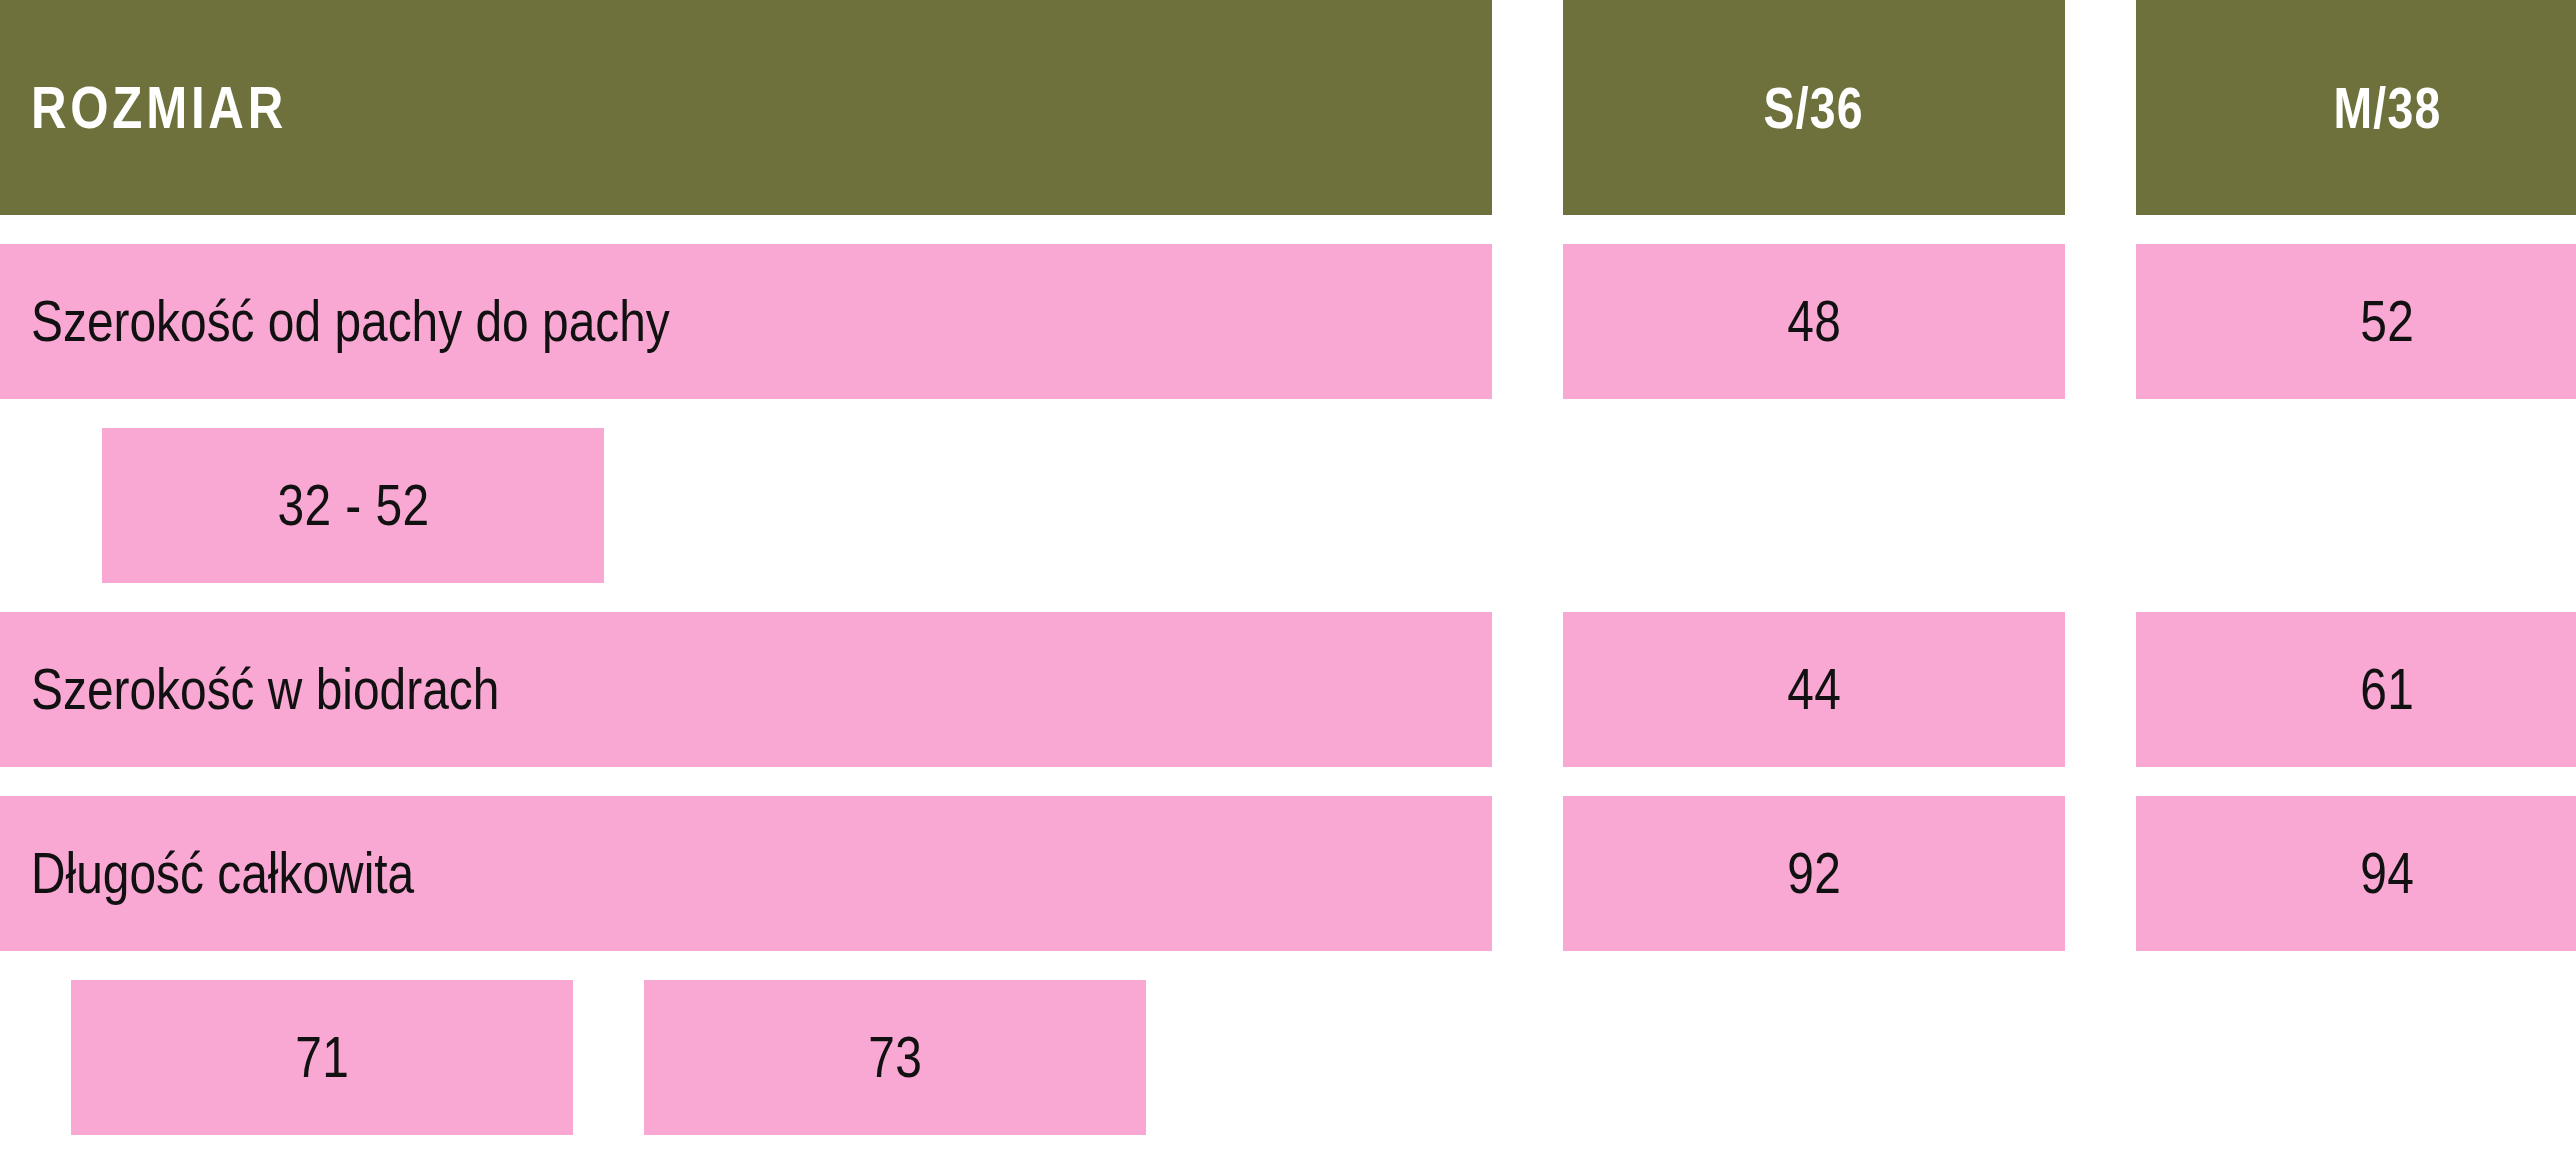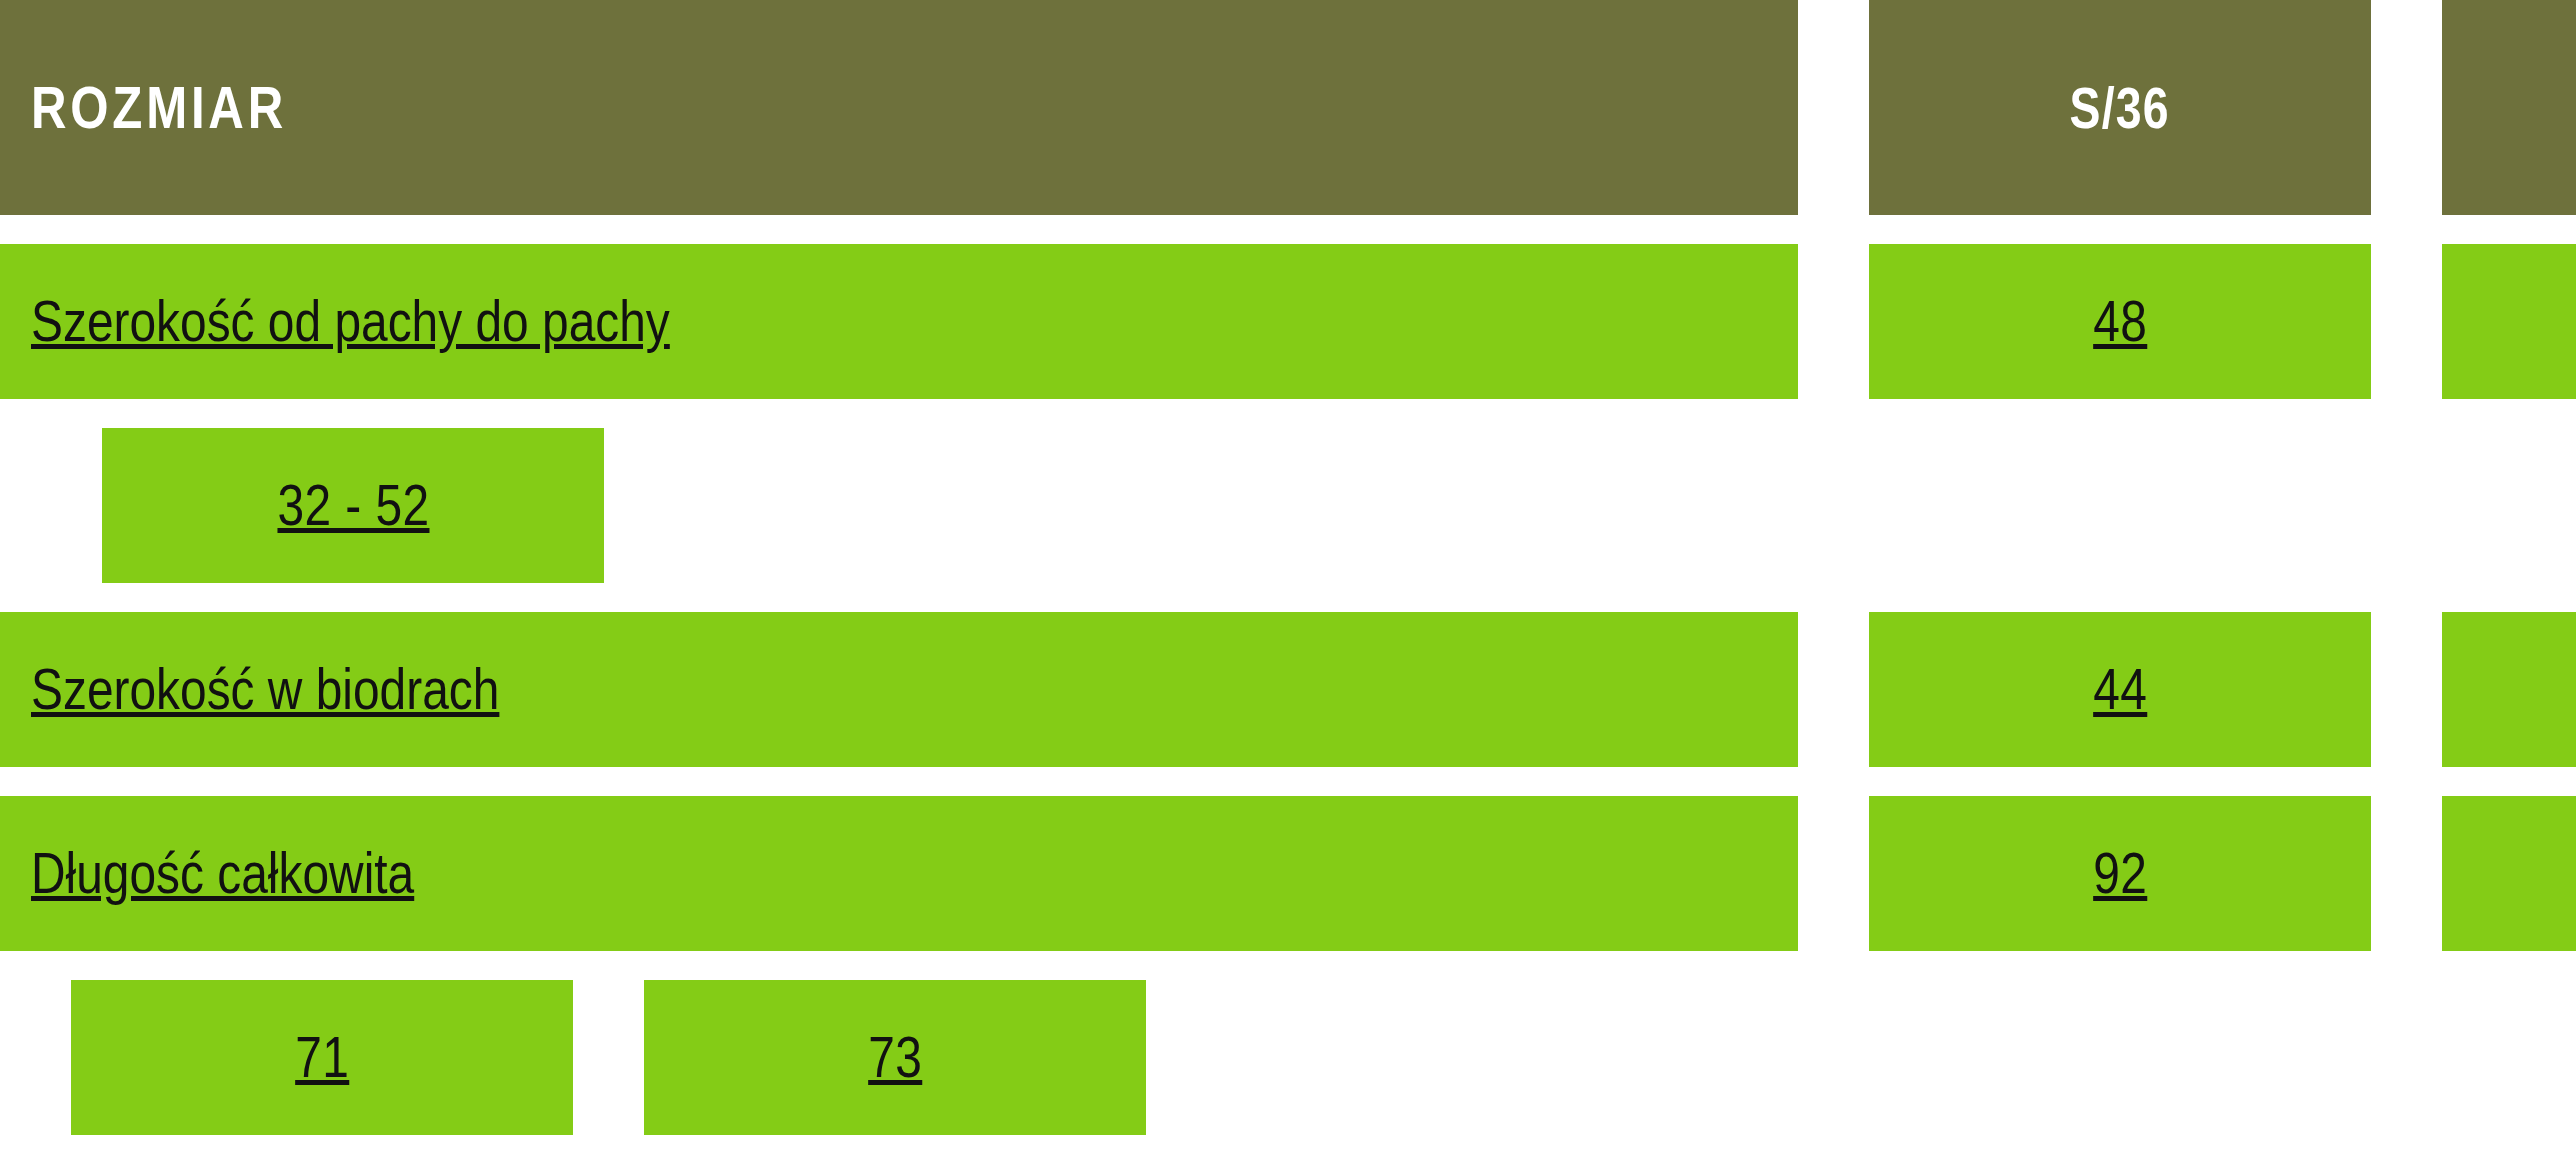--- a/index.html
+++ b/index.html
@@ -54,42 +54,41 @@
   }
 
   .col-gap {
     flex: 0 0 auto;
     width: 31px;
     background: #ffffff;
   }
 
   
   .cell-label {
-    width: 1798px;
+    width: 1492px;
     padding-left: 31px;
     justify-content: flex-start;
   }
 
   
   .cell-value {
     width: 502px;
     justify-content: center;
     margin-left: 40px;
   }
 
   
   .hdr {
     background: #6E713C;
     color: #FFFFFF;
   }
 
   .data {
-    background: #84cc16;
+    background: #f9a8d4;
     color: #111111;
-    text-decoration: underline;
   }
 
   
   .hdr-title {
     font-size: 60px;
     font-weight: 700;
     letter-spacing: 4.6px;
     line-height: 1;
     white-space: nowrap;
     transform: scaleX(0.82);

